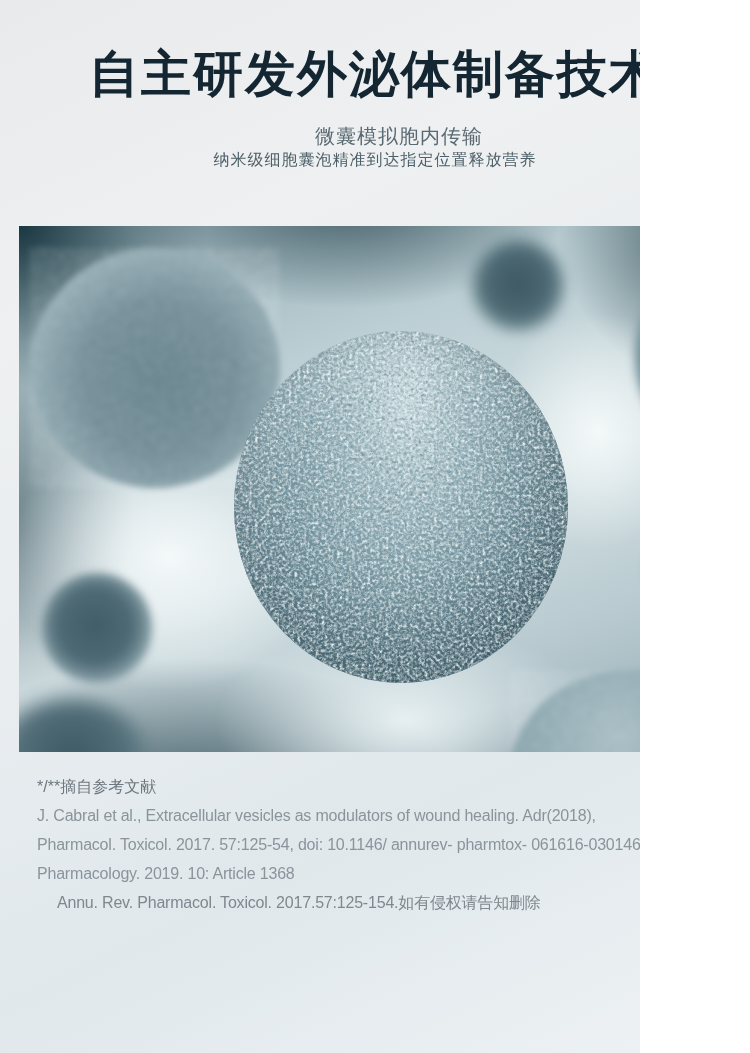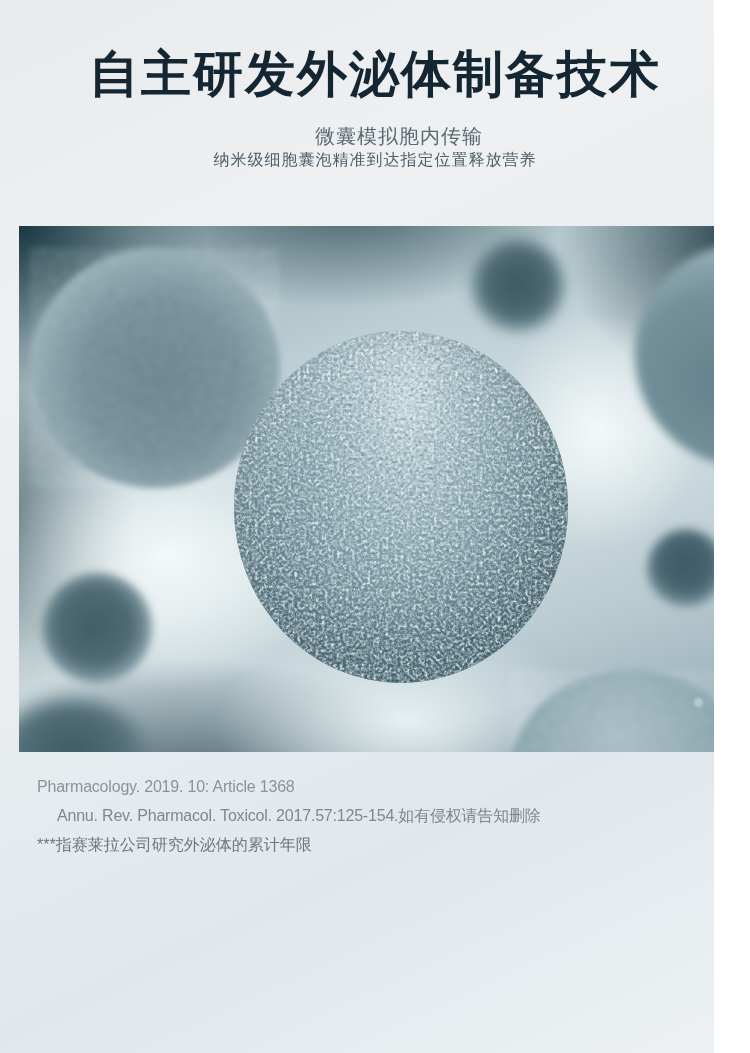--- a/index.html
+++ b/index.html
@@ -1,18 +1,18 @@
 <!DOCTYPE html>
 <html><head>
 <meta charset="utf-8">
 <style>
   html,body{margin:0;padding:0;}
   .page{
     position:relative;
-    width:714px;height:1053px;
+    width:640px;height:1053px;
     overflow:hidden;
     font-family:"Liberation Sans","DejaVu Sans",sans-serif;
     background:linear-gradient(155deg,#e8eaec 0%,#eef0f1 25%,#e9edf0 50%,#e0e8ec 75%,#edf1f3 100%);
   }
   
   .title{
     position:absolute;top:46px;left:0;width:750px;
     text-align:center;
     font-size:50px;font-weight:700;line-height:1.15;
     letter-spacing:2px;
@@ -156,18 +156,20 @@
     <div class="speck speck-2"></div>
     <div class="cell cell-main">
       <svg>
         <rect width="100%" height="100%" filter="url(#speckDark)" opacity="0.8"></rect>
         <rect width="100%" height="100%" filter="url(#speckLight)" opacity="0.9"></rect>
       </svg>
     </div>
   </figure>
 
   <div class="refs">
+    <div class="zh">*/**摘自参考文献</div>
+    <div>J. Cabral et al., Extracellular vesicles as modulators of wound healing. Adr(2018),</div>
+    <div>Pharmacol. Toxicol. 2017. 57:125-54, doi: 10.1146/ annurev- pharmtox- 061616-030146</div>
     <div>Pharmacology. 2019. 10: Article 1368</div>
     <div class="mixed">Annu. Rev. Pharmacol. Toxicol. 2017.57:125-154.如有侵权请告知删除</div>
-    <div class="zh">***指赛莱拉公司研究外泌体的累计年限</div>
   </div>
 
 </div>
 
 </body></html>

